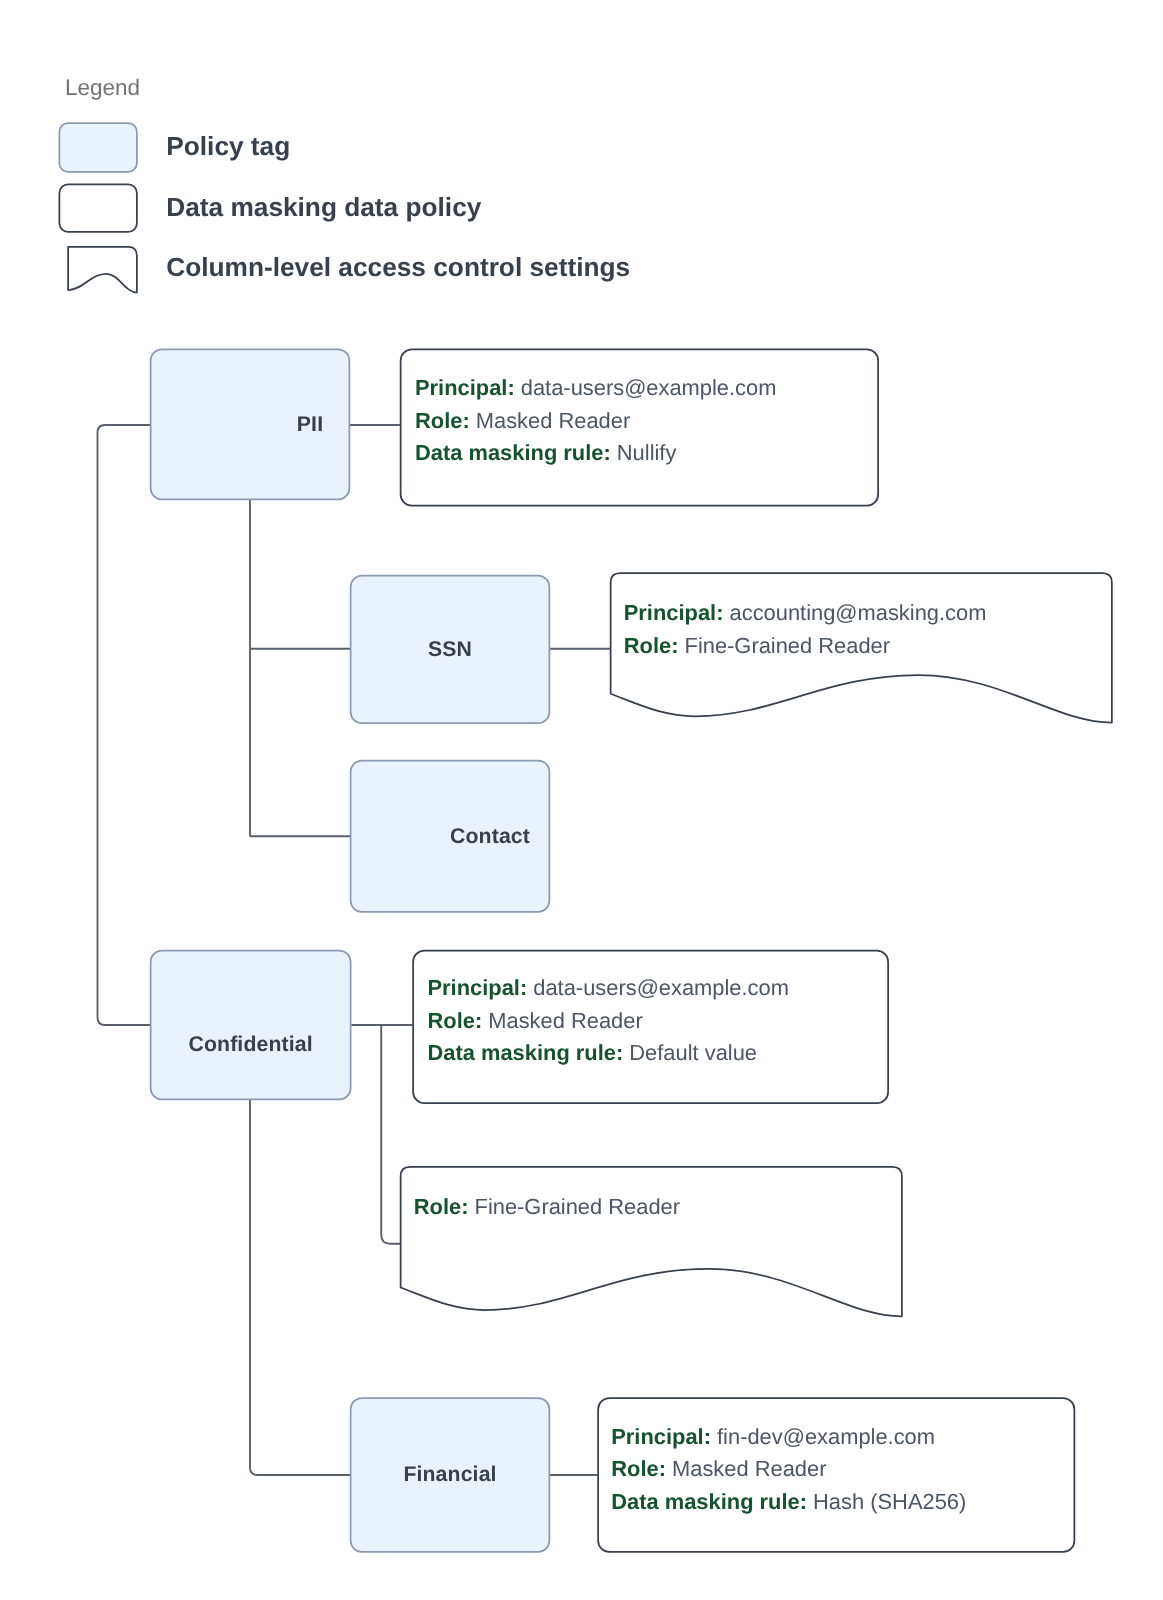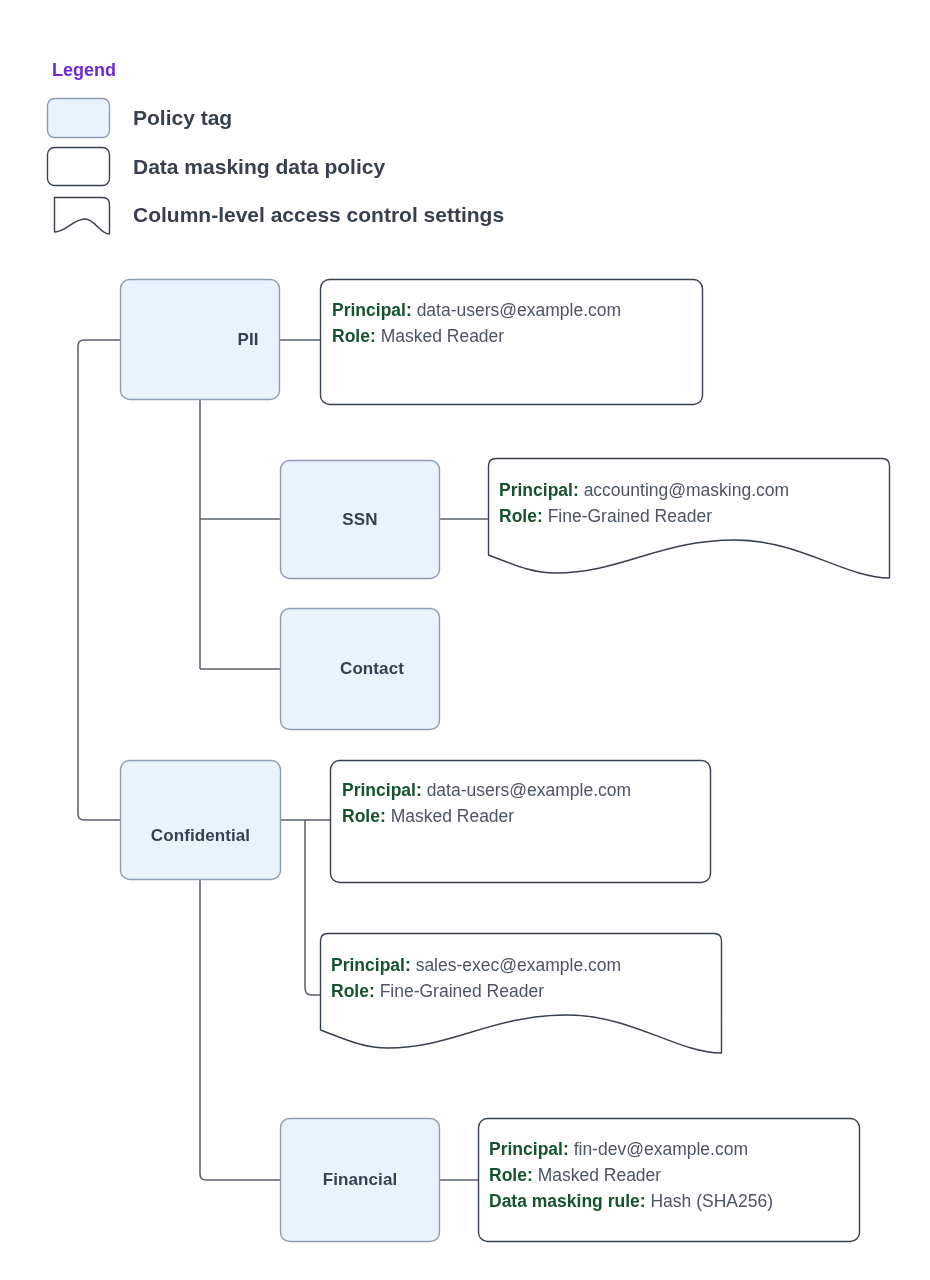--- a/index.html
+++ b/index.html
@@ -41,22 +41,22 @@
   }
   .policy-text b {
     color: #14532d;
     font-weight: bold;
   }
   .legend-title {
     position: absolute;
     left: 52px;
     top: 60px;
     font-size: 18px;
-    font-weight: bold;
-    color: #6d28d9;
+    font-weight: normal;
+    color: #737373;
   }
   .legend-label {
     position: absolute;
     font-size: 21px;
     font-weight: bold;
     color: #37404d;
     white-space: nowrap;
   }
 </style>
 </head>
@@ -134,35 +134,39 @@
 <div class="legend-label" style="left:133px; top:106px;">Policy tag</div>
 
 <div class="legend-label" style="left:133px; top:155px;">Data masking data policy</div>
 
 <div class="legend-label" style="left:133px; top:203px;">Column-level access control settings</div>
 
 <div class="node-label" style="left:120px; top:279px; width:160px; height:121px;padding-left:48px;">PII</div>
 
 <div class="node-label" style="left:280px; top:460px; width:160px; height:119px;border-radius:10px;">SSN</div>
 
-<div class="node-label" style="left:280px; top:608px; width:184px; height:122px;">Contact</div>
+<div class="node-label" style="left:280px; top:608px; width:184px; height:122px;padding-left:20px;">Contact</div>
 
 <div class="node-label" style="left:120px; top:776px; width:161px; height:120px;">Confidential</div>
 
 <div class="node-label" style="left:280px; top:1118px; width:160px; height:124px;">Financial</div>
 
 <div class="policy-text" style="left:332px; top:297px;">
   <div>
     <b>Principal:</b>
     <span>data-users@example.com</span>
   </div>
   <div>
     <b>Role:</b>
     <span>Masked Reader</span>
   </div>
+  <div>
+    <b>Data masking rule:</b>
+    <span>Nullify</span>
+  </div>
 </div>
 
 <div class="policy-text" style="left:499px; top:477px;">
   <div>
     <b>Principal:</b>
     <span>accounting@masking.com</span>
   </div>
   <div>
     <b>Role:</b>
     <span>Fine-Grained Reader</span>
@@ -171,27 +175,27 @@
 
 <div class="policy-text" style="left:342px; top:777px;">
   <div>
     <b>Principal:</b>
     <span>data-users@example.com</span>
   </div>
   <div>
     <b>Role:</b>
     <span>Masked Reader</span>
   </div>
+  <div>
+    <b>Data masking rule:</b>
+    <span>Default value</span>
+  </div>
 </div>
 
 <div class="policy-text" style="left:331px; top:952px;">
-  <div>
-    <b>Principal:</b>
-    <span>sales-exec@example.com</span>
-  </div>
   <div>
     <b>Role:</b>
     <span>Fine-Grained Reader</span>
   </div>
 </div>
 
 <div class="policy-text" style="left:489px; top:1136px;">
   <div>
     <b>Principal:</b>
     <span>fin-dev@example.com</span>

